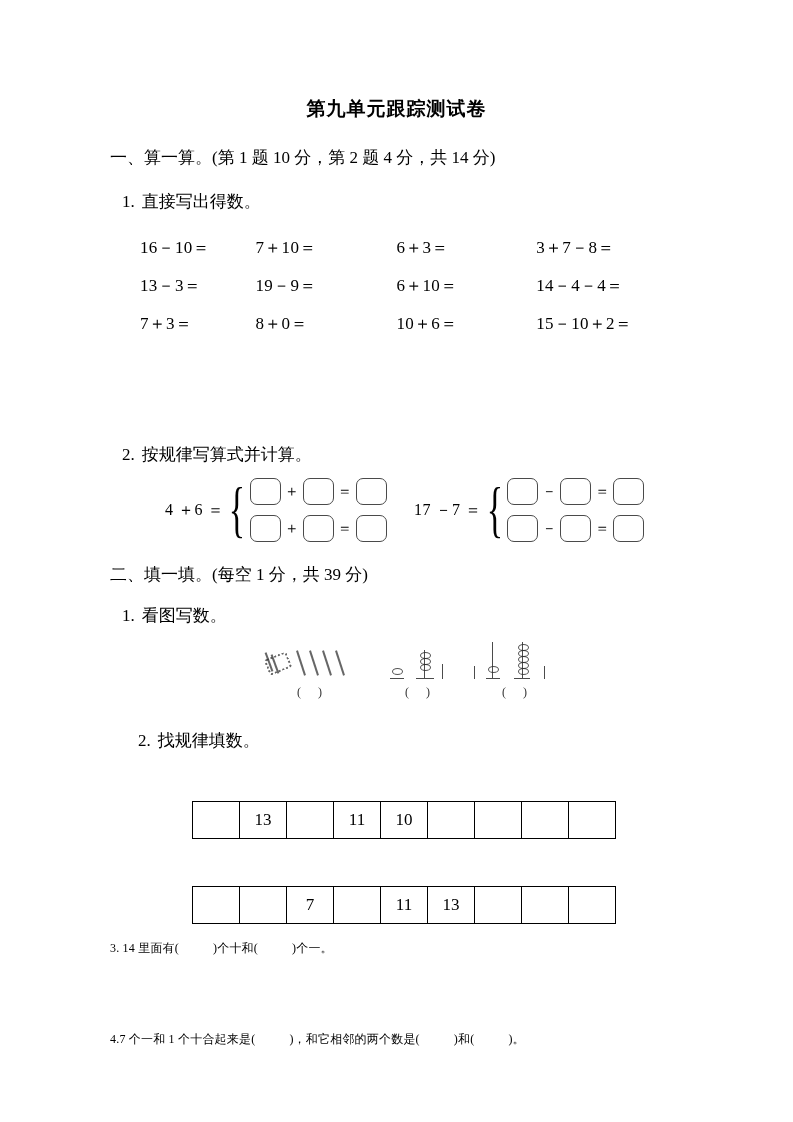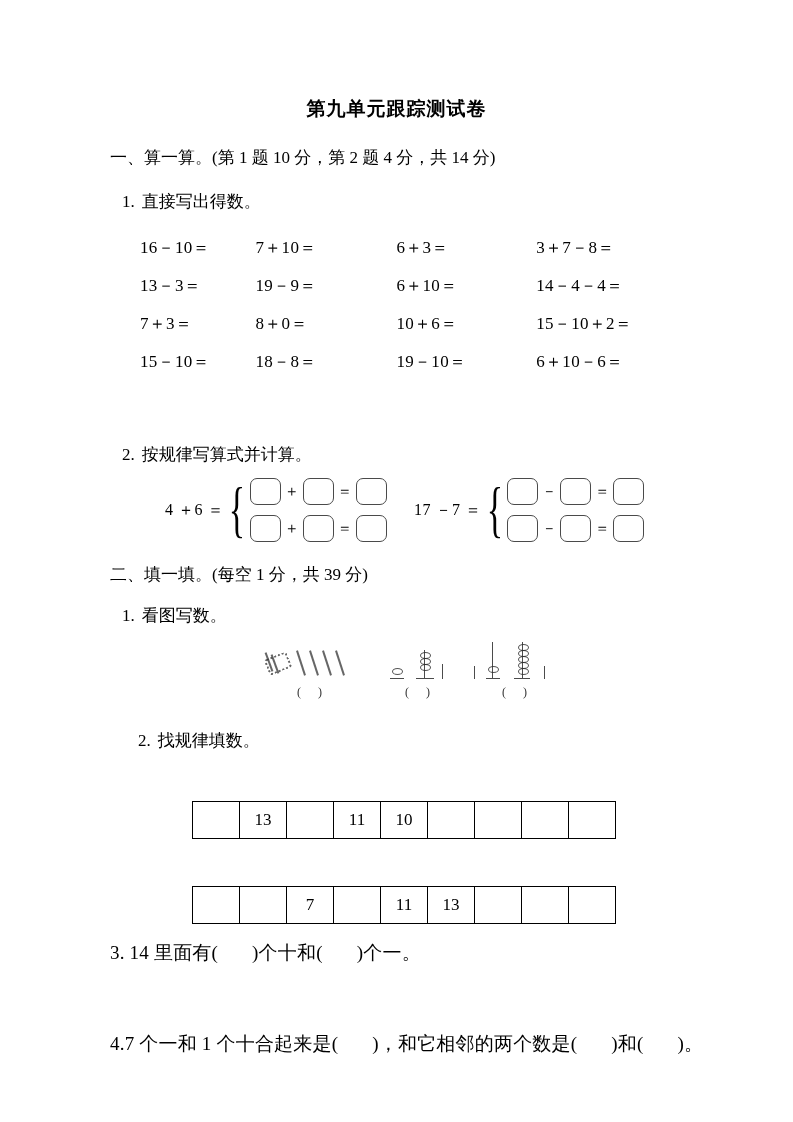--- a/index.html
+++ b/index.html
@@ -179,21 +179,21 @@
     display: flex;
     align-items: center;
     justify-content: center;
     font-size: 17px;
   }
 
   
   .fill-line {
     position: absolute;
     left: 110px;
-    font-size: 19px;
+    font-size: 12px;
     white-space: nowrap;
     letter-spacing: 0.2px;
   }
   .paren-gap { display: inline-block; width: 34px; }
 </style>
 </head>
 <body>
 
 <div class="page">
 
@@ -216,26 +216,20 @@
       <div class="calc-cell c0">13－3＝</div>
       <div class="calc-cell c1">19－9＝</div>
       <div class="calc-cell c2">6＋10＝</div>
       <div class="calc-cell c3">14－4－4＝</div>
     </div>
     <div class="calc-row">
       <div class="calc-cell c0">7＋3＝</div>
       <div class="calc-cell c1">8＋0＝</div>
       <div class="calc-cell c2">10＋6＝</div>
       <div class="calc-cell c3">15－10＋2＝</div>
-    </div>
-    <div class="calc-row">
-      <div class="calc-cell c0">15－10＝</div>
-      <div class="calc-cell c1">18－8＝</div>
-      <div class="calc-cell c2">19－10＝</div>
-      <div class="calc-cell c3">6＋10－6＝</div>
     </div>
   </div>
 
   <div class="sub-head" style="top:443px;">
     <span class="num">2.</span><span>按规律写算式并计算。</span>
   </div>
 
   <div class="brace-group" style="left:165px; top:478px;">
     <span class="brace-lead">4 ＋6 ＝</span>
     <span class="brace-sym">{</span>

